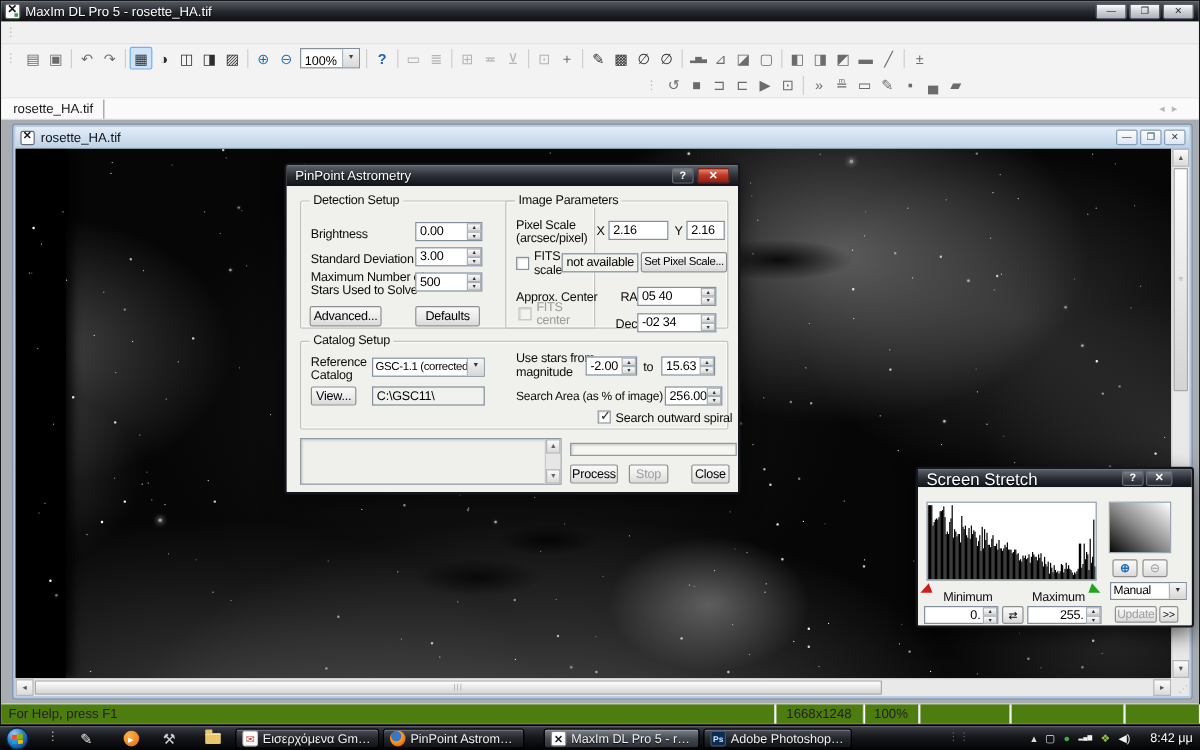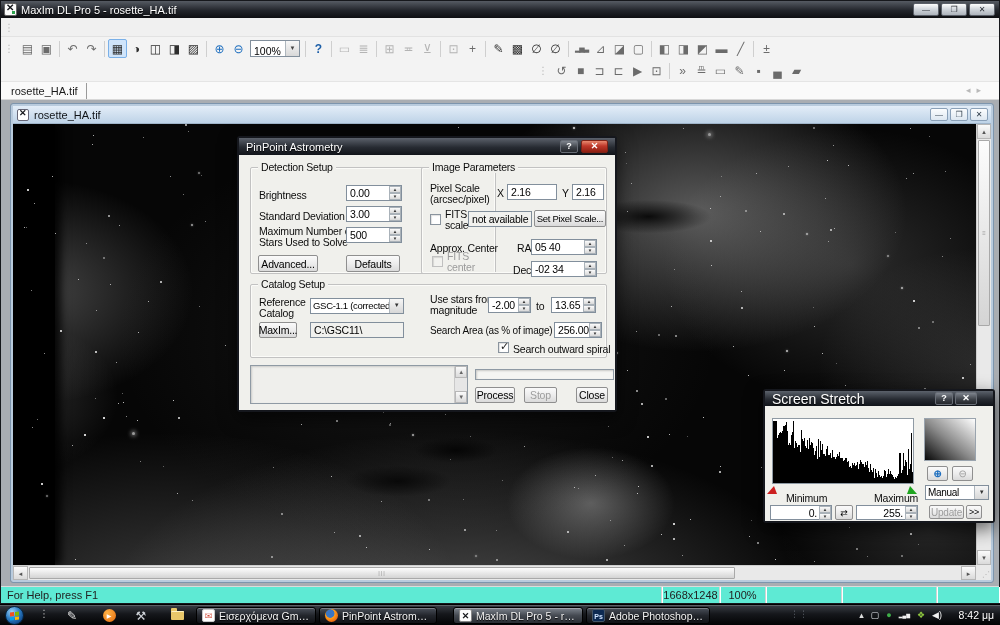--- a/index.html
+++ b/index.html
@@ -108,21 +108,21 @@
   .vscroll .sb-arrow { height:15px; left:0; right:0; font-size:7px; line-height:14px; }
   .sb-thumb { position:absolute; background:linear-gradient(#fdfdfd,#d4d4d4);
     border:1px solid #a9a9a9; border-radius:1px; display:flex; align-items:center;
     justify-content:center; color:#9a9a9a; }
   .hthumb { left:16px; width:706px; top:1px; bottom:1px; font-size:6px; letter-spacing:1px; }
   .vthumb { top:16px; height:186px; left:1px; right:1px; font-size:6px; }
   .sb-corner { position:absolute; right:0; bottom:0; width:15px; height:15px; background:#e9e9e9; }
   .resize-grip { position:absolute; right:1px; bottom:1px; color:#b0b0b0; font-size:8px; }
 
   
-  .statusbar { position:absolute; left:0; bottom:0; right:0; height:17px; background:#5eead4;
+  .statusbar { position:absolute; left:0; bottom:0; right:0; height:17px; background:#4d7c0f;
     border-top:1px solid #dcdcdc; display:flex; font-size:11px; color:#222; }
   .sp { border-right:1px solid #d2d2d2; box-shadow:1px 0 0 #fff; display:flex;
     align-items:center; padding:0 6px; white-space:nowrap; }
   .sp.grow { flex:1; }
   .sp.c { justify-content:center; }
 
   
   .vdlg { position:absolute; border:2px solid #15171d; border-radius:3px;
     box-shadow:0 6px 18px rgba(0,0,0,.6); background:#f0f0ec; }
   .vdlg-title { position:absolute; left:0; top:0; right:0; height:17px;
@@ -608,21 +608,21 @@
         <span class="sb-thumb vthumb">≡</span>
         <span class="sb-arrow" style="bottom:0">▾</span>
       </div>
       <div class="sb-corner">
         <span class="resize-grip">⋰</span>
       </div>
     </div>
 
     <div class="statusbar">
       <span class="sp grow">For Help, press F1</span>
-      <span class="sp c" style="width:58px">1668x1248</span>
+      <span class="sp c" style="width:74px">1668x1248</span>
       <span class="sp c" style="width:46px">100%</span>
       <span class="sp" style="width:76px"></span>
       <span class="sp" style="width:95px"></span>
       <span class="sp" style="width:62px;border-right:none"></span>
     </div>
   </div>
 
   <div class="vdlg" style="left:237px;top:136px;width:380px;height:276px;z-index:30">
     <div class="vdlg-title">
       <span class="vt">PinPoint Astrometry</span>
@@ -715,27 +715,27 @@
         <span class="lbl" style="left:179px;top:19px">magnitude</span>
         <span class="edit" style="left:237px;top:12px;width:43px;height:16px;padding-right:13px">
           <span>-2.00</span>
           <span class="spin">
               <span>▲</span>
               <span>▼</span>
             </span>
         </span>
         <span class="lbl" style="left:285px;top:15px">to</span>
         <span class="edit" style="left:300px;top:12px;width:45px;height:16px;padding-right:13px">
-          <span>13.65</span>
+          <span>15.63</span>
           <span class="spin">
               <span>▲</span>
               <span>▼</span>
             </span>
         </span>
-        <span class="btn" style="left:8px;top:37px;width:38px;height:16px">MaxIm...</span>
+        <span class="btn" style="left:8px;top:37px;width:38px;height:16px">View...</span>
         <span class="edit gray" style="left:59px;top:37px;width:94px;height:16px">
           <span>C:\GSC11\</span>
           </span>
         <span class="lbl" style="left:179px;top:40px;font-size:10px">Search Area (as % of image)</span>
         <span class="edit" style="left:303px;top:37px;width:48px;height:16px;padding-right:13px">
           <span>256.00</span>
           <span class="spin">
               <span>▲</span>
               <span>▼</span>
             </span>
@@ -902,21 +902,21 @@
           <i style="height: 8.2px;"></i>
           <i style="height: 34.3px;"></i>
           <i style="height: 14.2px;"></i>
           <i style="height: 18.7px;"></i>
           <i style="height: 49.9px;"></i>
           <i style="height: 11.2px;"></i>
         </div>
       <span class="tri red" style="left:3px;top:80px"></span>
       <span class="tri green" style="left:141px;top:80px"></span>
       <span class="lbl" style="left:21px;top:86px">Minimum</span>
-      <span class="lbl" style="left:109px;top:86px">Maximum</span>
+      <span class="lbl" style="left:95px;top:86px">Maximum</span>
       <span class="edit r" style="left:5px;top:99px;width:62px;height:15px;padding-right:14px">
         <span>0.</span>
         <span class="spin">
             <span>▲</span>
             <span>▼</span>
           </span>
       </span>
       <span class="btn" style="left:70px;top:99px;width:18px;height:15px;font-size:9px">⇄</span>
       <span class="edit r" style="left:91px;top:99px;width:62px;height:15px;padding-right:14px">
         <span>255.</span>

